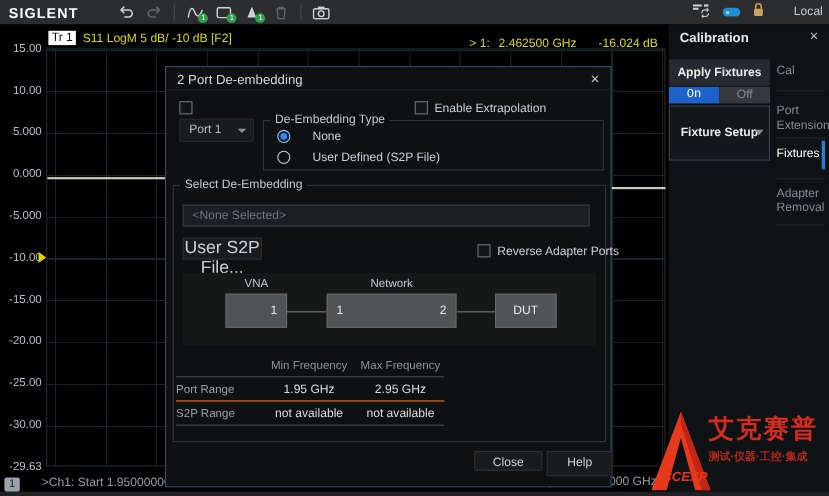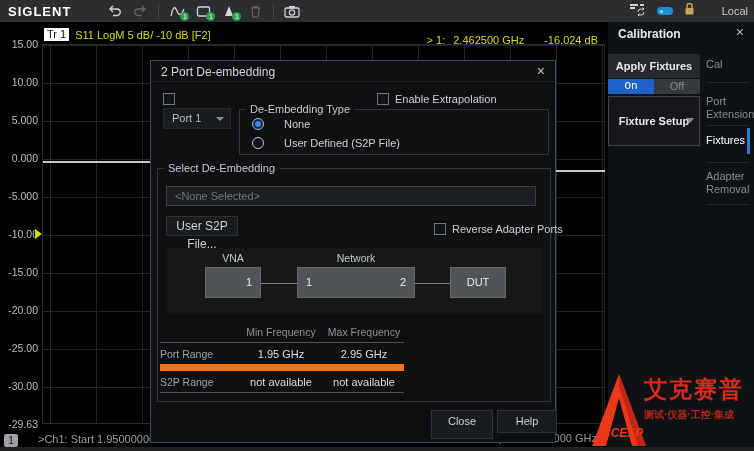--- a/index.html
+++ b/index.html
@@ -79,39 +79,39 @@
   fieldset.grp legend{font-size:11px;color:#c6cace;margin-left:6px;padding:0 4px;}
   .grp-type{left:88px;top:42px;width:308px;height:50px;}
   .radio-row{position:absolute;left:12px;display:flex;align-items:center;gap:20px;}
   .rdo{width:10px;height:10px;border-radius:50%;border:1px solid #c3c7cb;background:transparent;position:relative;}
   .rdo.sel{border:1px solid #a6c1de;background:#10233c;}
   .rdo.sel:after{content:"";position:absolute;left:2px;top:2px;width:6px;height:6px;border-radius:50%;background:#3b87ea;}
   .rdo-label{font-size:11px;color:#ccd0d4;}
   .grp-select{left:6px;top:101px;width:392px;height:238px;}
   .file-field{position:absolute;left:8px;top:12px;width:360px;height:18px;background:#1c1f21;border:1px solid #3b3f43;
               font-size:11px;color:#70767c;line-height:18px;padding-left:8px;}
-  .btn{background:#191c1e;border:1px solid #2e3236;color:#ced2d6;font-size:12px;text-align:center;box-sizing:border-box;}
+  .btn{background:#191c1e;border:1px solid #2e3236;color:#ced2d6;font-size:16px;text-align:center;box-sizing:border-box;}
   .s2p-btn{position:absolute;left:8px;top:42px;width:72px;height:20px;line-height:18px;}
   .rev-cb{position:absolute;left:276px;top:45px;white-space:nowrap;}
   .diagram{position:absolute;left:8px;top:74px;width:376px;height:66px;background:#161818;}
   .diag-label{position:absolute;top:4px;font-size:10.5px;color:#c2c6ca;text-align:center;}
   .diag-box{position:absolute;top:19px;height:31px;background:#515456;border:1px solid #66696b;box-sizing:border-box;
             color:#e8eaec;font-size:11px;line-height:29px;}
   .diag-line{position:absolute;top:35px;height:1px;background:#7a7e80;}
   .dtable{position:absolute;left:2px;top:148px;width:244px;font-size:10.5px;}
   .dtable .row{display:flex;height:21px;align-items:center;}
   .dtable .hrow{border-bottom:1px solid #4a4e52;height:20px;}
-  .dtable .r1{border-bottom:7px solid #f97316;justify-content:space-between;}
+  .dtable .r1{border-bottom:1px solid #f97316;justify-content:space-between;}
   .dtable .r2{border-bottom:1px solid #4a4e52;}
   .c-label{width:78px;color:#9aa0a5;}
   .c-min{width:86px;text-align:center;}
   .c-max{width:80px;text-align:center;}
   .hcell{color:#8d9296;}
   .vcell{color:#dcdee0;font-size:11px;}
-  .close-btn{position:absolute;left:280px;top:349px;width:62px;height:29px;line-height:21px;font-size:11px;}
+  .close-btn{position:absolute;left:280px;top:349px;width:62px;height:18px;line-height:21px;font-size:11px;}
   .help-btn{position:absolute;left:346px;top:349px;width:60px;height:23px;line-height:21px;font-size:11px;}
   
   .watermark{position:absolute;left:592px;top:372px;width:162px;height:76px;z-index:50;}
   .wm-logo{position:absolute;left:0;top:2px;}
   .wm-ccexp{position:absolute;left:10px;top:54px;font-size:12px;font-weight:bold;font-style:italic;color:#e8391c;}
   .wm-cn{position:absolute;left:52px;top:2px;font-size:23px;font-weight:bold;color:#d62b1f;letter-spacing:2px;white-space:nowrap;}
   .wm-tag{position:absolute;left:52px;top:36px;font-size:10px;font-weight:bold;color:#b5281c;white-space:nowrap;}
   .wm-url{position:absolute;left:52px;top:50px;font-size:14px;font-weight:bold;font-style:italic;color:#d62b1f;}
 </style>
 </head>

